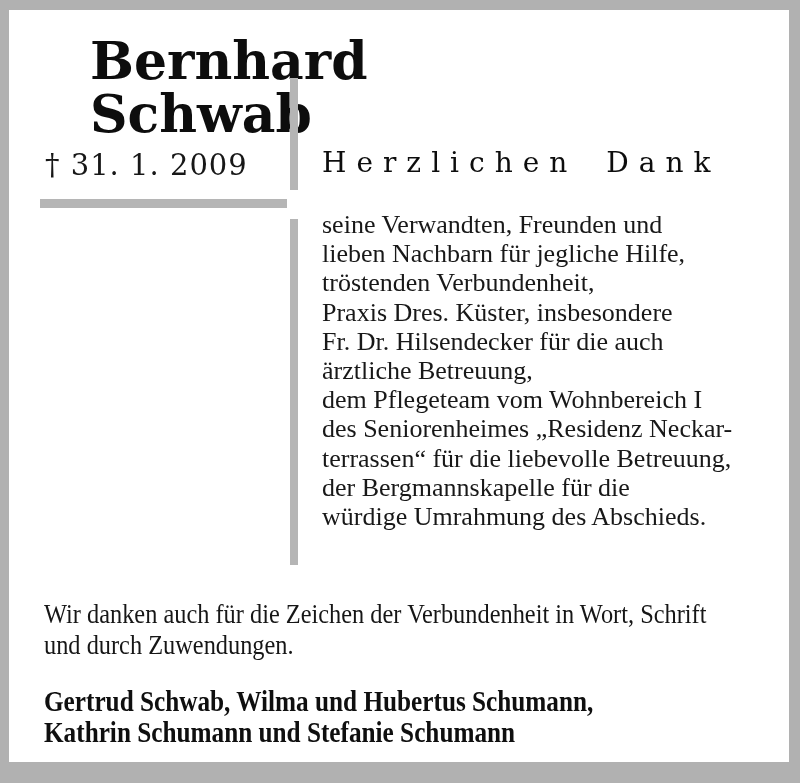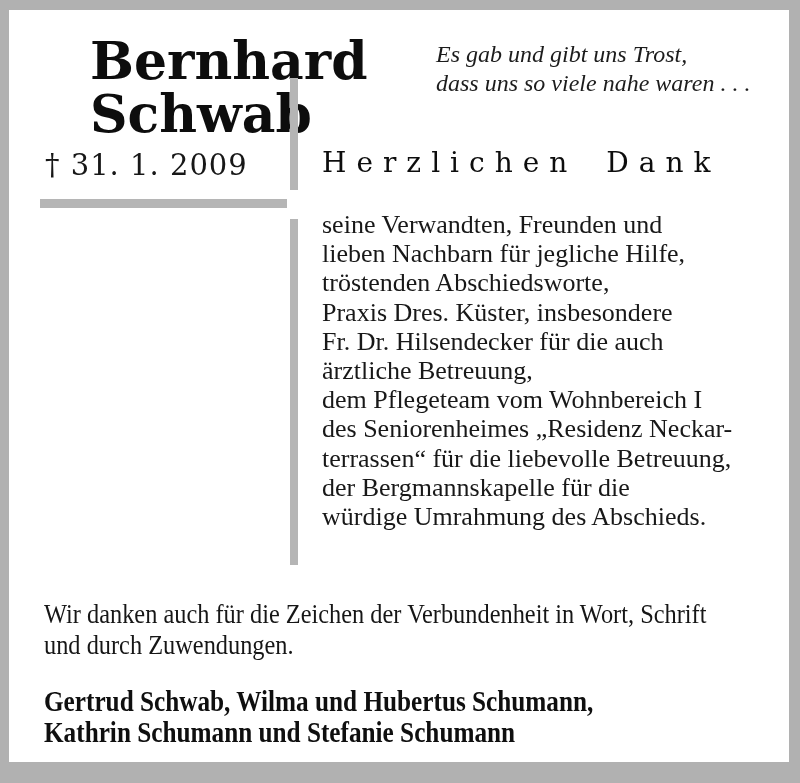--- a/index.html
+++ b/index.html
@@ -125,31 +125,27 @@
     <div>Bernhard</div>
     <div>Schwab</div>
   </div>
 
   <div class="abs death-date">† 31. 1. 2009</div>
 
   <div class="abs hbar divider" style="background: rgb(181, 181, 181);"></div>
   <div class="abs vbar-upper divider" style="background: rgb(181, 181, 181);"></div>
   <div class="abs vbar-lower divider" style="background: rgb(181, 181, 181);"></div>
 
-  <div class="abs epigraph">
-    <div>Es gab und gibt uns Trost,</div>
-    <div>dass uns so viele nahe waren . . .</div>
-  </div>
 
   <div class="abs heading">Herzlichen Dank</div>
 
   <div class="abs thanks">
     <div>seine Verwandten, Freunden und</div>
     <div>lieben Nachbarn für jegliche Hilfe,</div>
-    <div>tröstenden Abschiedsworte,</div>
+    <div>tröstenden Verbundenheit,</div>
     <div>Praxis Dres. Küster, insbesondere</div>
     <div>Fr. Dr. Hilsendecker für die auch</div>
     <div>ärztliche Betreuung,</div>
     <div>dem Pflegeteam vom Wohnbereich I</div>
     <div>des Seniorenheimes „Residenz Neckar-</div>
     <div>terrassen“ für die liebevolle Betreuung,</div>
     <div>der Bergmannskapelle für die</div>
     <div>würdige Umrahmung des Abschieds.</div>
   </div>
 

